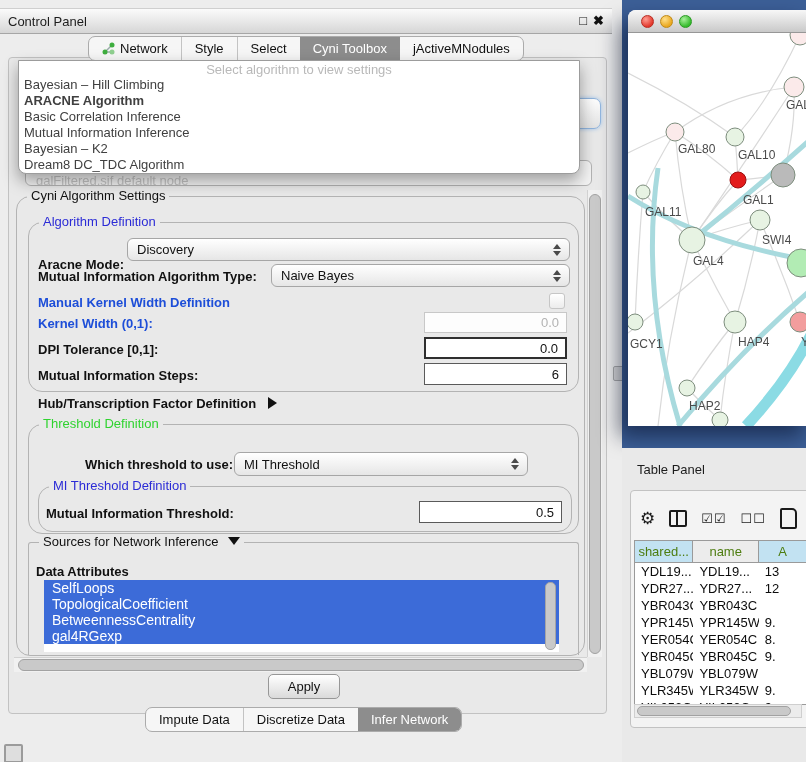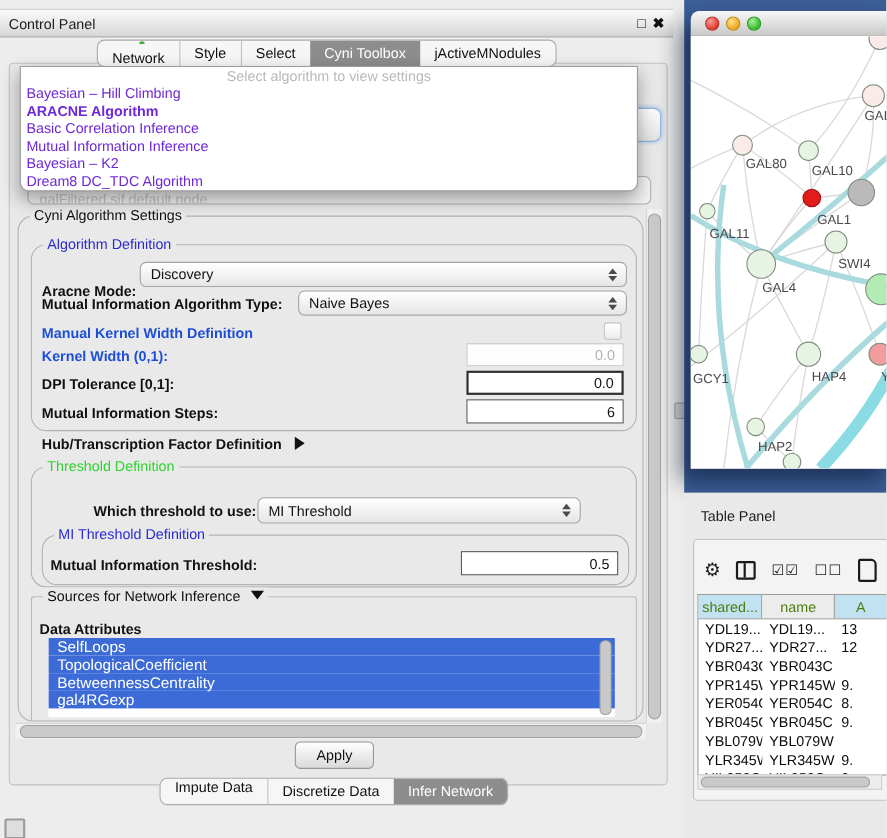--- a/index.html
+++ b/index.html
@@ -12,31 +12,31 @@
     border-bottom:1px solid #a6a6a6;display:flex;align-items:center;}
   #cp-title{font-size:13px;color:#1c1c1c;padding-left:8px;}
   #cp-btns{margin-left:auto;display:flex;gap:6px;padding-right:8px;}
   #cp-btns span{font-size:13px;font-weight:bold;color:#111;cursor:default;line-height:14px;}
   #cp-body{left:8px;top:57px;width:597px;height:655px;background:#e9e9e9;
     border:1px solid #c2c2c2;border-radius:4px;}
   
   .tabstrip{display:flex;background:#f6f6f6;border:1px solid #ababab;border-radius:7px;overflow:hidden;height:23px;}
   .tab{display:flex;align-items:center;gap:5px;padding:0 13px;font-size:13px;color:#111;
     border-left:1px solid #c3c3c3;white-space:nowrap;}
-  .tab:first-child{border-left:none;flex-direction:column;}
+  .tab:first-child{border-left:none;}
   .tab.sel{background:#8d8d8d;color:#fff;border-left:none;}
   .tab.sel + .tab{border-left:none;}
   #top-tabs{left:88px;top:36px;}
   #bottom-tabs{left:145px;top:707px;}
   
   #algo-popup{left:18px;top:60px;width:560px;height:112px;background:#fff;
     border:1px solid #9c9c9c;border-radius:0 0 8px 8px;z-index:40;
     box-shadow:0 7px 16px rgba(0,0,0,.35);overflow:hidden;}
   #algo-placeholder{text-align:center;color:#b9b9b9;font-size:13px;height:16px;line-height:17px;}
-  .algo-item{font-size:13px;color:#6d28d9;height:16px;line-height:16px;padding-left:5px;white-space:nowrap;}
+  .algo-item{font-size:13px;color:#404040;height:16px;line-height:16px;padding-left:5px;white-space:nowrap;}
   .algo-item.bold{font-weight:bold;}
   #combo-fragment{left:566px;top:98px;width:33px;height:29px;z-index:30;border-radius:7px;
     border:1px solid #8fb3dc;box-shadow:0 0 4px #9cc0e8;background:linear-gradient(#fdfdfd,#e2e2e2);}
   #hidden-combo{left:25px;top:160px;width:567px;height:26px;z-index:10;border-radius:6px;
     border:1px solid #b3b3b3;background:#f3f3f3;color:#c4c4c4;font-size:13px;
     line-height:40px;padding-left:10px;overflow:hidden;box-sizing:border-box;}
   
   .grpbox{border:1px solid #b3b3b3;border-radius:14px;}
   .grptitle{position:absolute;top:-9px;left:10px;background:#e9e9e9;padding:0 4px;
     font-size:13px;white-space:nowrap;}

